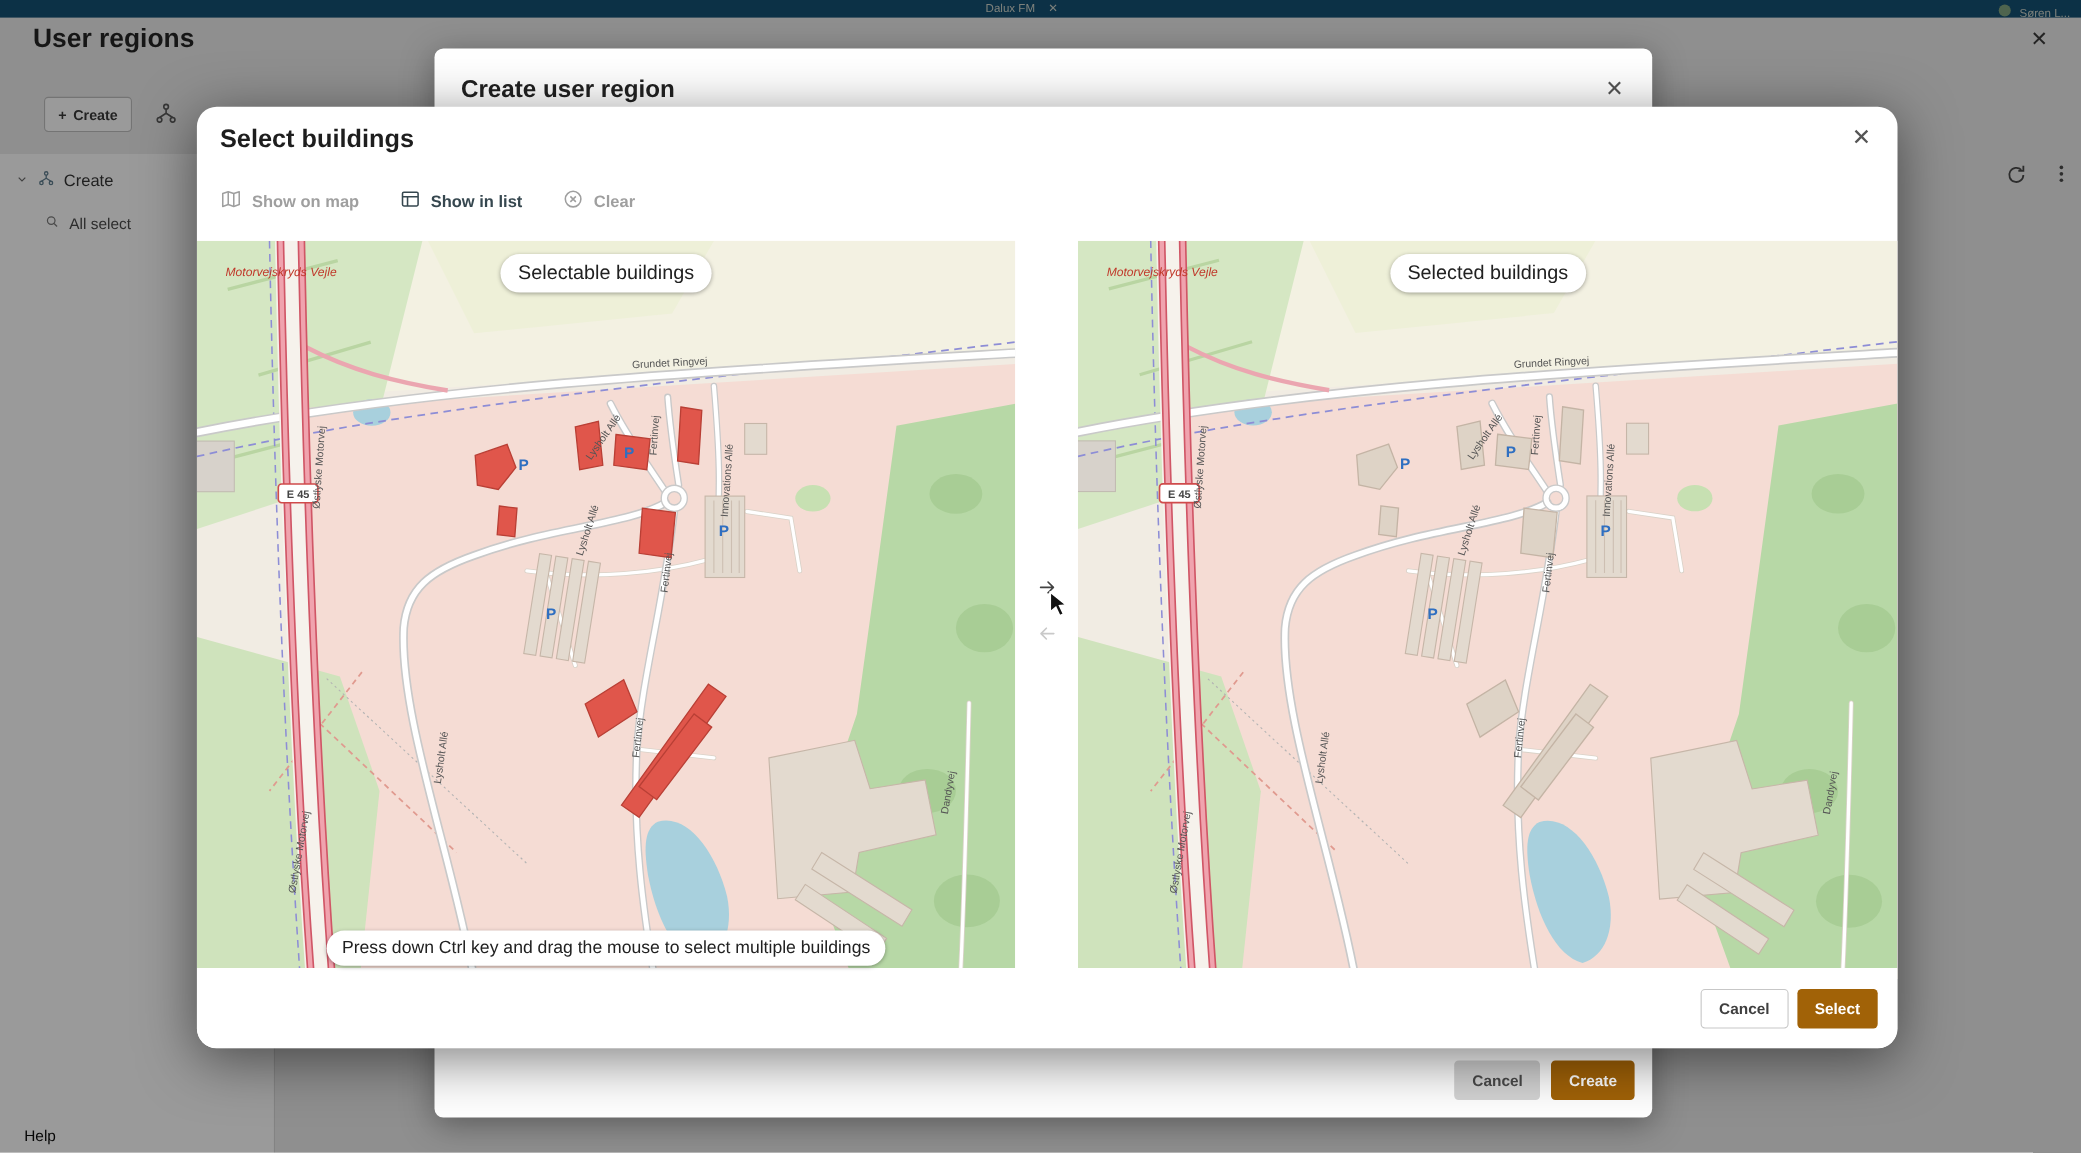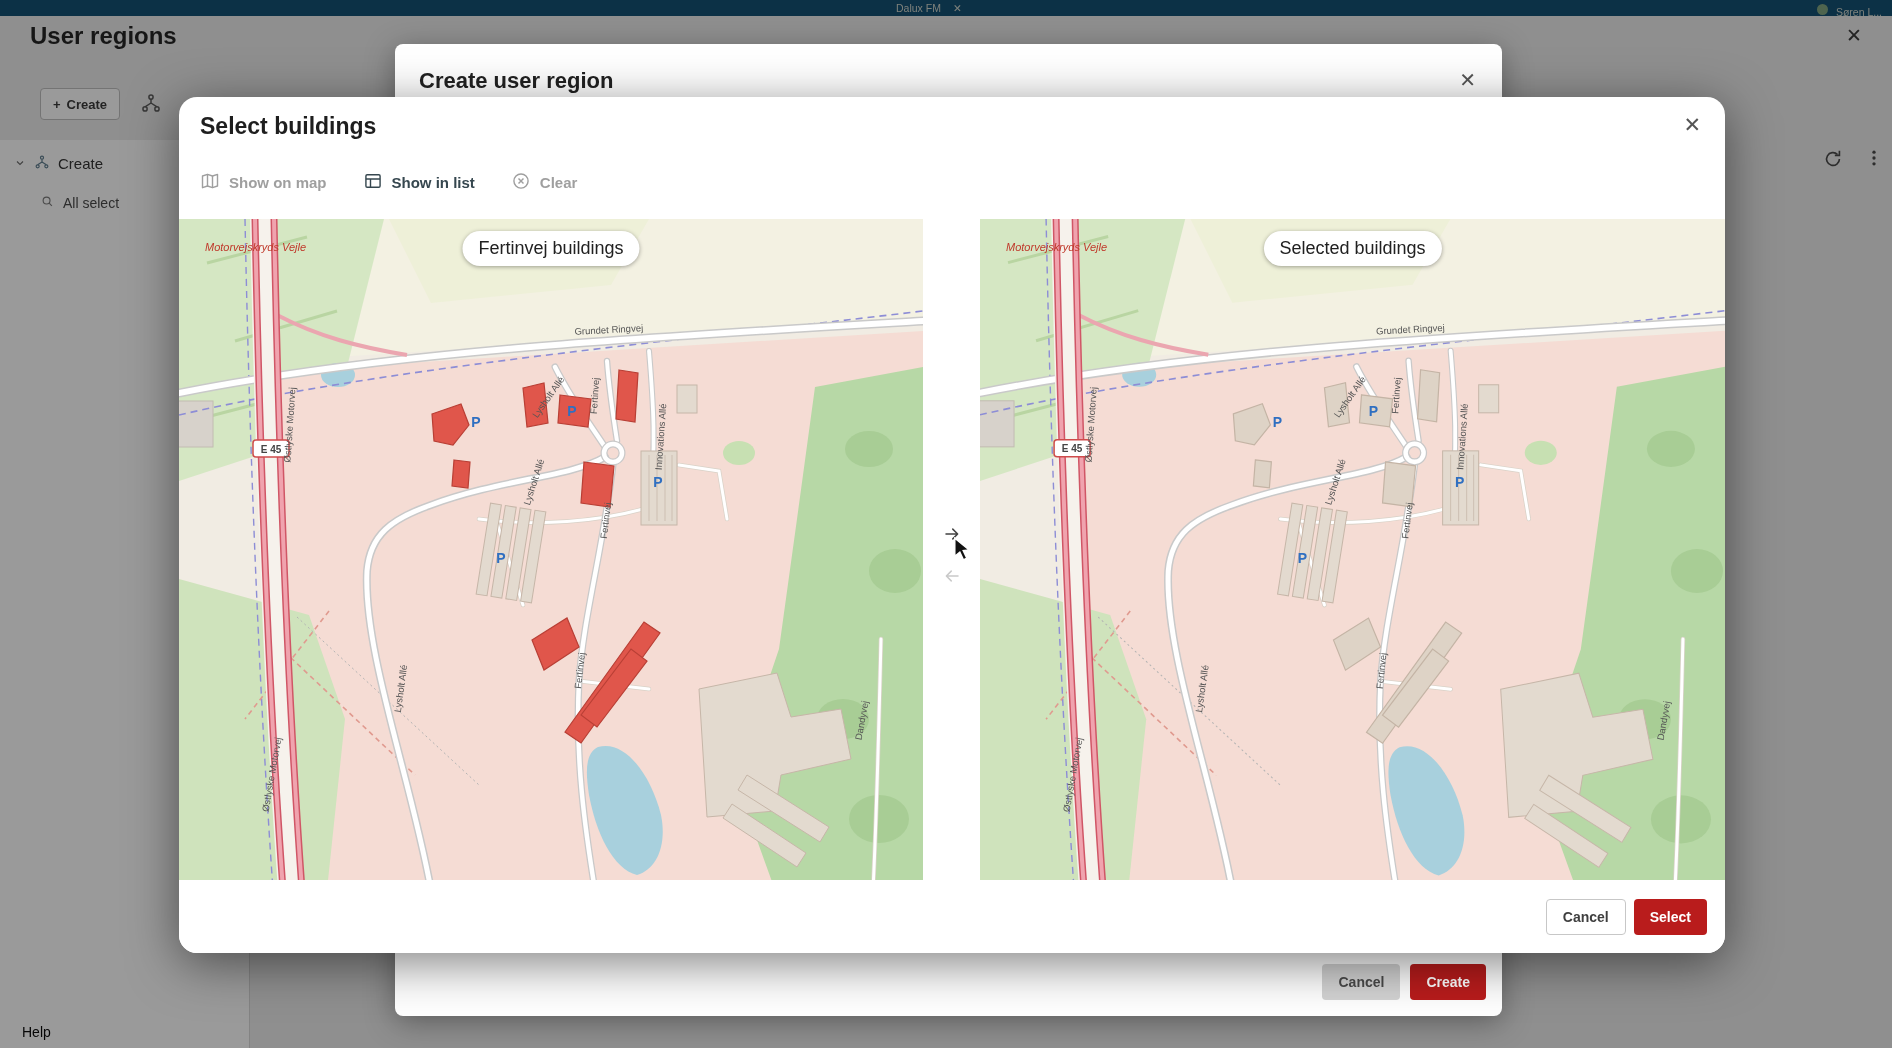--- a/index.html
+++ b/index.html
@@ -60,21 +60,21 @@
   .arrow-disabled{color:#c9c9c9}
   .pill{position:absolute;left:50%;transform:translateX(-50%);top:12px;background:#fff;
        border-radius:18px;padding:7px 16px;font-size:18px;color:#212121;white-space:nowrap;
        box-shadow:0 1px 4px rgba(0,0,0,.35);z-index:4}
   .pill-bottom{top:auto;bottom:12px;font-size:16px;padding:7px 14px;border-radius:17px}
   .sb-footer{position:absolute;left:0;right:0;bottom:0;height:73px;display:flex;align-items:center;
        justify-content:flex-end;gap:8px;padding-right:18px;background:#fff}
   .btn{height:36px;padding:0 16px;border-radius:4px;font-size:14px;font-weight:bold;
        font-family:inherit;display:flex;align-items:center;justify-content:center;border:none}
   .btn-outline{background:#fff;border:1px solid #c7c7c7;color:#3f3f3f}
-  .btn-green{background:#b91c1c;color:#fff}
+  .btn-green{background:#a16207;color:#fff}
   .btn-gray{background:#d4d4d4;color:#4a4a4a}
   .cursor{position:absolute;left:772px;top:440px;z-index:40;pointer-events:none}
 
   
   .mapsvg{width:100%;height:100%;display:block}
   .mapsvg text{font-family:"Liberation Sans",sans-serif}
   .lbl{font-size:9.5px;fill:#555}
   .lbl-red{font-size:11px;font-style:italic;fill:#c0392b}
   .pmark{font-size:14px;font-weight:bold;fill:#2f6fc1;text-anchor:middle}
   .selbld{fill:#e0564b;stroke:#b93f35;stroke-width:1.2}
@@ -196,21 +196,22 @@
               <circle cx="12" cy="12" r="8.5"></circle>
               <path d="M9 9l6 6M15 9l-6 6"></path>
             </svg>
         </span>
         <span>Clear</span>
       </div>
     </div>
 
     <div class="maps-row">
       <div class="map-panel map-left" id="map-left">
-        <div class="pill">Fertinvej buildings</div>
+        <div class="pill">Selectable buildings</div>
+        <div class="pill pill-bottom">Press down Ctrl key and drag the mouse to select multiple buildings</div>
 
 <svg class="mapsvg" viewBox="0 0 744 671" preserveAspectRatio="xMidYMid slice" xmlns="http://www.w3.org/2000/svg">
   <rect width="744" height="671" fill="#f1ece3"></rect>
   <polygon points="0,0 744,0 744,100 0,148" fill="#f3f1e2"></polygon>
   <polygon points="210,0 470,0 432,66 252,84" fill="#eef0d8"></polygon>
   <polygon points="0,0 205,0 152,212 0,262" fill="#d5e7c3"></polygon>
   <path d="M28 44 128 18M56 122 158 92M20 200 112 176" stroke="#b9d5a2" stroke-width="3" fill="none"></path>
   <polygon points="98,152 744,112 744,671 56,671 82,400 94,260" fill="#f5dcd4"></polygon>
   <polygon points="636,168 744,148 744,671 596,671 556,560 600,430 618,300" fill="#b7d8a6"></polygon>
   <g>

